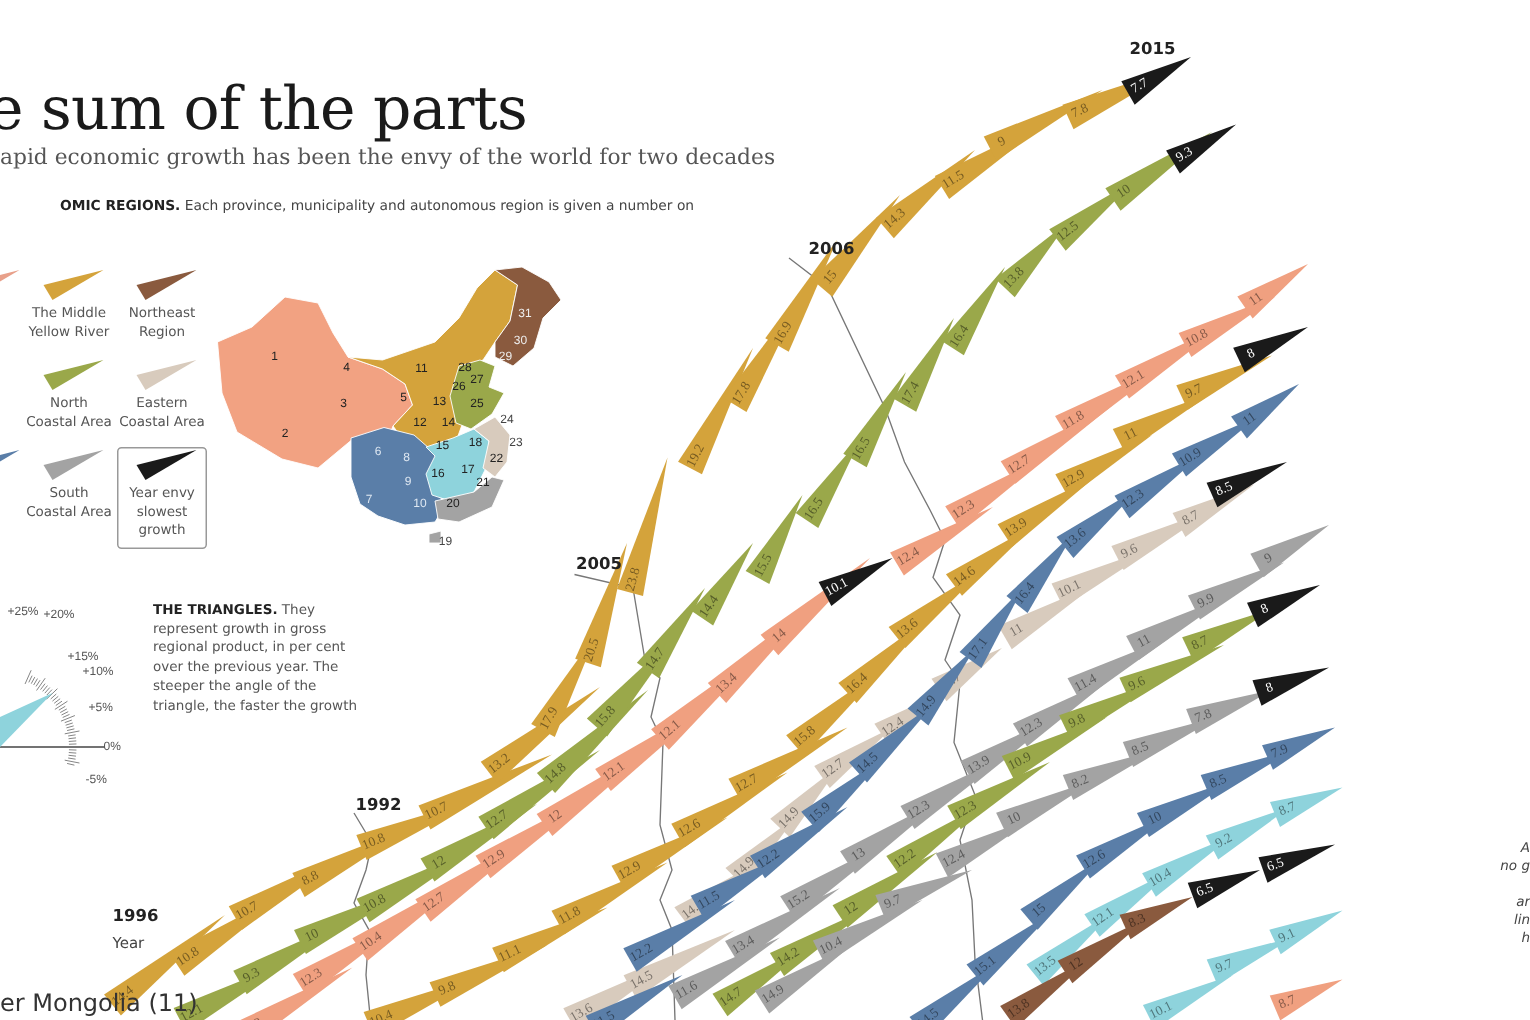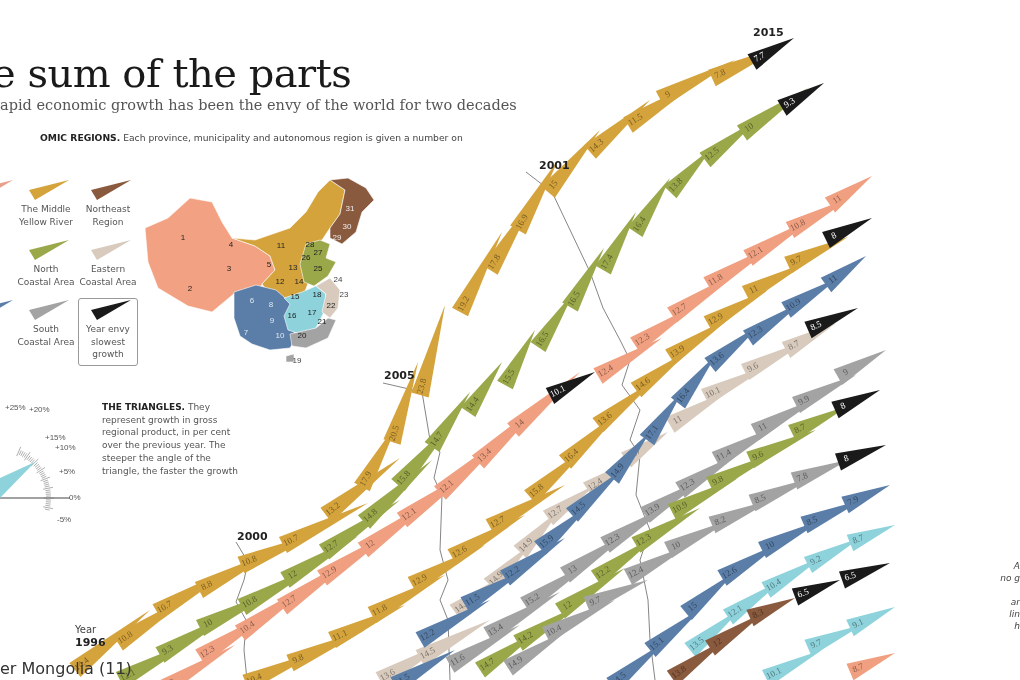--- a/index.html
+++ b/index.html
@@ -753,24 +753,24 @@
     <text x="59" y="84" font-size="8" fill="#555" font-family="Liberation Sans, sans-serif">+5%</text>
     <text x="69" y="110" font-size="8" fill="#555" font-family="Liberation Sans, sans-serif">0%</text>
     <text x="57" y="132" font-size="8" fill="#555" font-family="Liberation Sans, sans-serif">-5%</text>
   </svg>
 
 <div class="triangles-text">
   <b>THE TRIANGLES.</b><span> They represent growth in gross regional product, in per cent over the previous year. The steeper the angle of the triangle, the faster the growth</span>
 </div>
 
 <div class="year-small" style="left:75px;top:624px;">Year</div>
-<div class="year-label" style="left:75px;top:636px;">1996</div>
-<div class="year-label" style="left:237px;top:530px;">2000</div>
+<div class="year-label" style="left:75px;top:604px;">1996</div>
+<div class="year-label" style="left:237px;top:530px;">1992</div>
 <div class="year-label" style="left:384px;top:369px;">2005</div>
-<div class="year-label" style="left:539px;top:159px;">2001</div>
+<div class="year-label" style="left:539px;top:159px;">2006</div>
 <div class="year-label" style="left:753px;top:26px;">2015</div>
 
 <div class="caption-bottom">er Mongolia (11)</div>
 <div class="right-note" id="rightnote">
     <div>A</div>
     <div>no g</div>
     <div>&nbsp;</div>
     <div>ar</div>
     <div>lin</div>
     <div>h</div>

